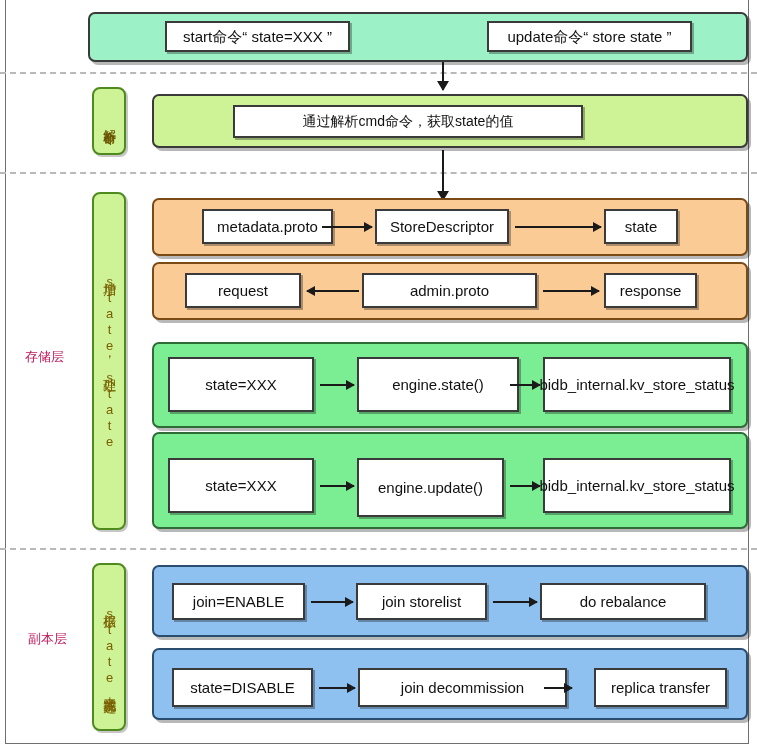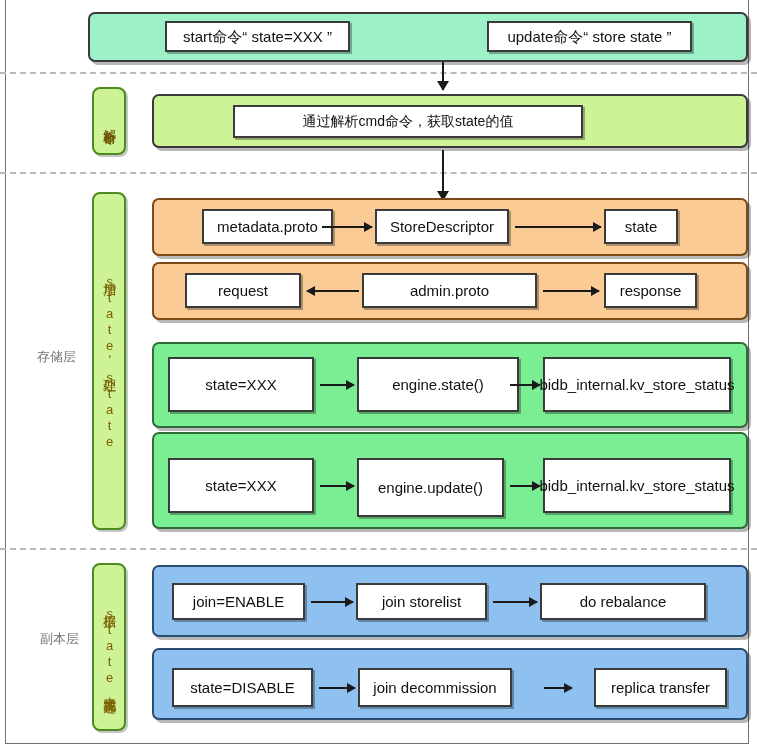--- a/index.html
+++ b/index.html
@@ -50,23 +50,22 @@
     color:#6a5200;
     writing-mode:vertical-rl;
     text-orientation:upright;
     display:flex;align-items:center;justify-content:center;
     font-size:13px;letter-spacing:1px;line-height:1.25;
     box-shadow:2px 2px 0 rgba(0,0,0,.22);
     white-space:normal;
   }
   
   .rowlabel{
-    position:absolute;font-size:13px;color:#737373;
+    position:absolute;font-size:13px;color:#be185d;
     white-space:nowrap;
-    margin-left:12px;
   }
   
   .arrow-h, .arrow-v{position:absolute;}
   .arrow-h .shaft{
     position:absolute;left:0;top:50%;height:0;width:100%;
     border-top:2px solid #1a1a1a;transform:translateY(-1px);
   }
   .arrow-h .head{
     position:absolute;right:-1px;top:50%;
     width:0;height:0;
@@ -202,18 +201,18 @@
 </div>
 <div class="node" style="left:540px;top:583px;width:166px;height:37px">do rebalance</div>
 
 <div class="band blue" style="left:152px;top:648px;width:596px;height:72px"></div>
 
 <div class="node" style="left:172px;top:668px;width:141px;height:39px">state=DISABLE</div>
 <div class="arrow-h" style="left:319px;top:681px;width:36px;height:13px">
   <span class="shaft"></span>
     <span class="head"></span>
 </div>
-<div class="node" style="left:358px;top:668px;width:154px;height:39px">join  decommission</div>
+<div class="node" style="left:358px;top:668px;width:209px;height:39px">join  decommission</div>
 <div class="arrow-h" style="left:544px;top:681px;width:28px;height:13px">
   <span class="shaft"></span>
     <span class="head"></span>
 </div>
 <div class="node" style="left:594px;top:668px;width:133px;height:39px">replica transfer</div>
 
 </body></html>

